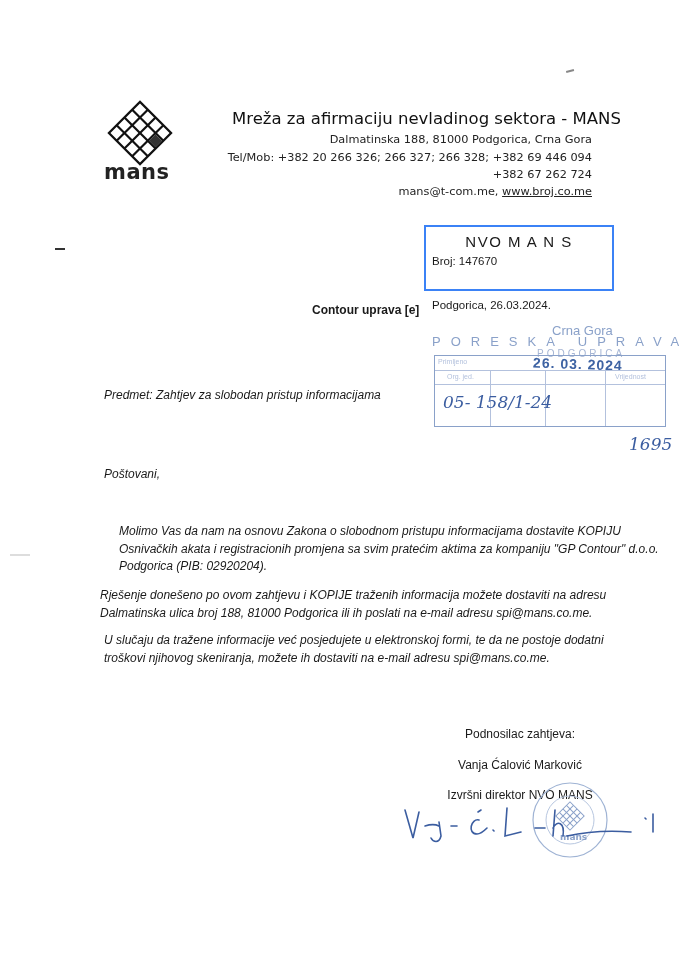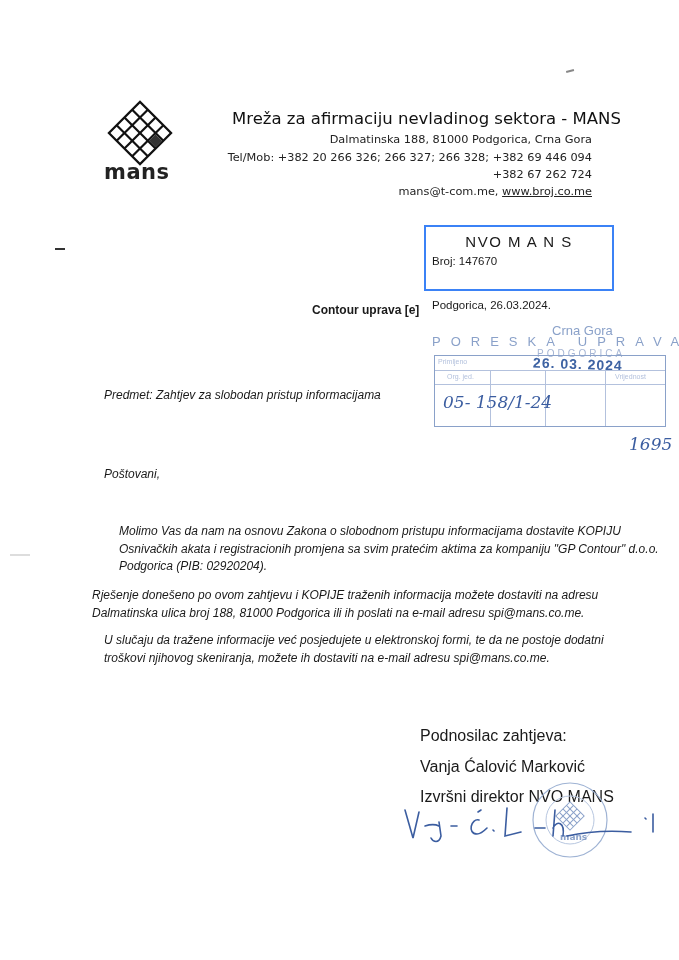--- a/index.html
+++ b/index.html
@@ -22,21 +22,21 @@
     .stamp-hdr { position:absolute; left:0; top:14px; font-size:13px; letter-spacing:10px; color:#8aa1c9; white-space:nowrap; }
     .stamp-top { position:absolute; left:120px; top:3px; font-size:13px; color:#8aa1c9; }
     .stamp-sub { position:absolute; left:105px; top:28px; font-size:10px; letter-spacing:3px; color:#a5b5d4; }
     .stamp-table { position:absolute; left:2px; top:35px; width:230px; height:70px; border:1px solid #8aa1c9; }
     .stamp-row1 { position:absolute; left:0; right:0; top:14px; border-top:1px solid #b3c1dd; }
     .stamp-row2 { position:absolute; left:0; right:0; top:28px; border-top:1px solid #b3c1dd; }
     .stamp-vl { position:absolute; top:14px; bottom:0; border-left:1px solid #b3c1dd; }
     .stamp-lbl { position:absolute; font-size:7px; color:#b3c1dd; }
     .stamp-date { position:absolute; left:98px; top:0px; font-size:14px; font-weight:bold; color:#3e63a3; letter-spacing:1px; transform:rotate(2deg); }
     .stamp-hw { position:absolute; font-family:"DejaVu Serif", serif; font-style:italic; font-size:17px; color:#3b5da0; }
-    .sig-block { font-family:"Liberation Sans", sans-serif; font-size:16px; white-space:nowrap; }
+    .sig-block { font-family:"Liberation Sans", sans-serif; font-size:12px; text-align:center; white-space:nowrap; }
     .mark { background:#333; }
   </style>
 </head>
 <body>
 
 <svg class="abs logo" viewBox="0 0 72 72" width="72" height="72" style="left:104px;top:88px;">
   <g transform="translate(36,36) rotate(45) translate(-22,-22)" stroke="#111" stroke-width="2.2" fill="none">
     <rect x="0" y="0" width="44" height="44"></rect>
     <line x1="11" y1="0" x2="11" y2="44"></line>
       <line x1="22" y1="0" x2="22" y2="44"></line>
@@ -91,21 +91,21 @@
 <div class="abs body-text" style="left:104px;top:388px;">Predmet: Zahtjev za slobodan pristup informacijama</div>
 
 <div class="abs body-text" style="left:104px;top:467px;">Poštovani,</div>
 
 <div class="abs" style="left:119px;top:523px;">
   <div class="body-text" style="line-height:17.5px;">Molimo Vas da nam na osnovu Zakona o slobodnom pristupu informacijama dostavite KOPIJU</div>
   <div class="body-text" style="line-height:17.5px;">Osnivačkih akata i registracionih promjena sa svim pratećim aktima za kompaniju "GP Contour" d.o.o.</div>
   <div class="body-text" style="line-height:17.5px;">Podgorica (PIB: 02920204).</div>
 </div>
 
-<div class="abs" style="left:92px;top:587px;">
+<div class="abs" style="left:100px;top:587px;">
   <div class="body-text" style="line-height:17.5px;">Rješenje donešeno po ovom zahtjevu i KOPIJE traženih informacija možete dostaviti na adresu</div>
   <div class="body-text" style="line-height:17.5px;">Dalmatinska ulica broj 188, 81000 Podgorica ili ih poslati na e-mail adresu spi@mans.co.me.</div>
 </div>
 
 <div class="abs" style="left:104px;top:632px;">
   <div class="body-text" style="line-height:17.5px;">U slučaju da tražene informacije već posjedujete u elektronskoj formi, te da ne postoje dodatni</div>
   <div class="body-text" style="line-height:17.5px;">troškovi njihovog skeniranja, možete ih dostaviti na e-mail adresu spi@mans.co.me.</div>
 </div>
 
 <div class="abs sig-block" style="left:420px;width:200px;top:727px;">Podnosilac zahtjeva:</div>

